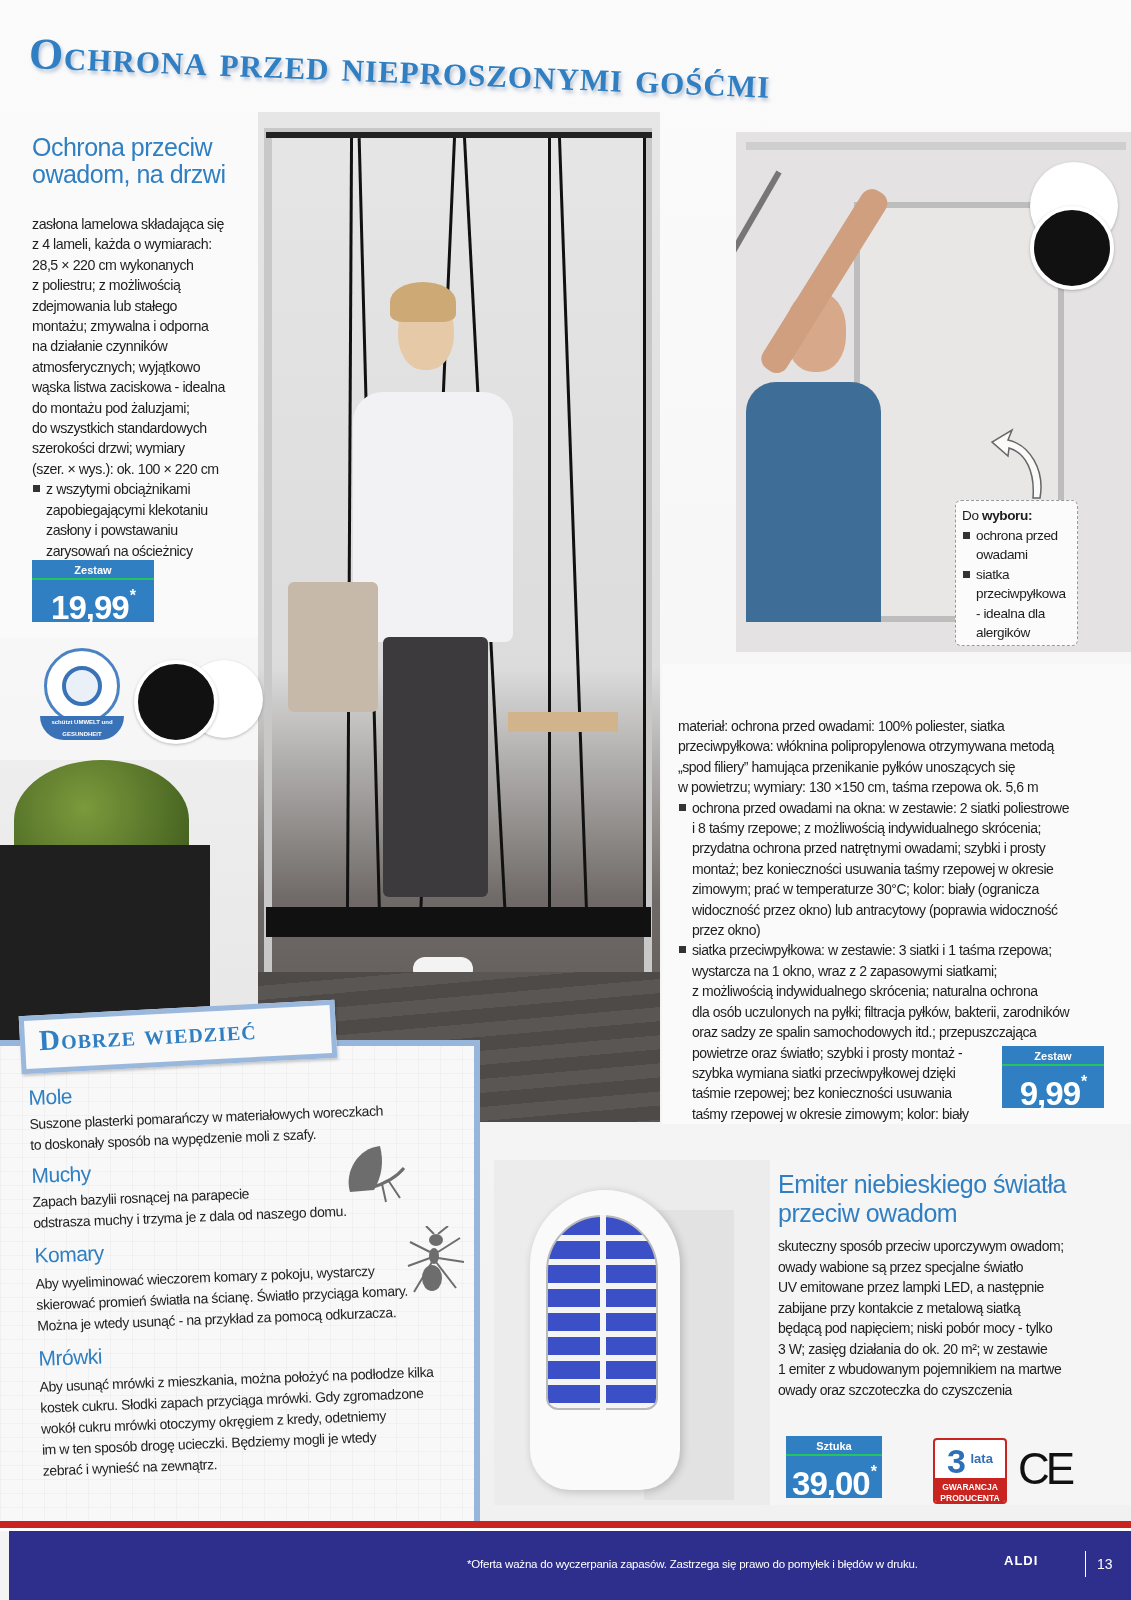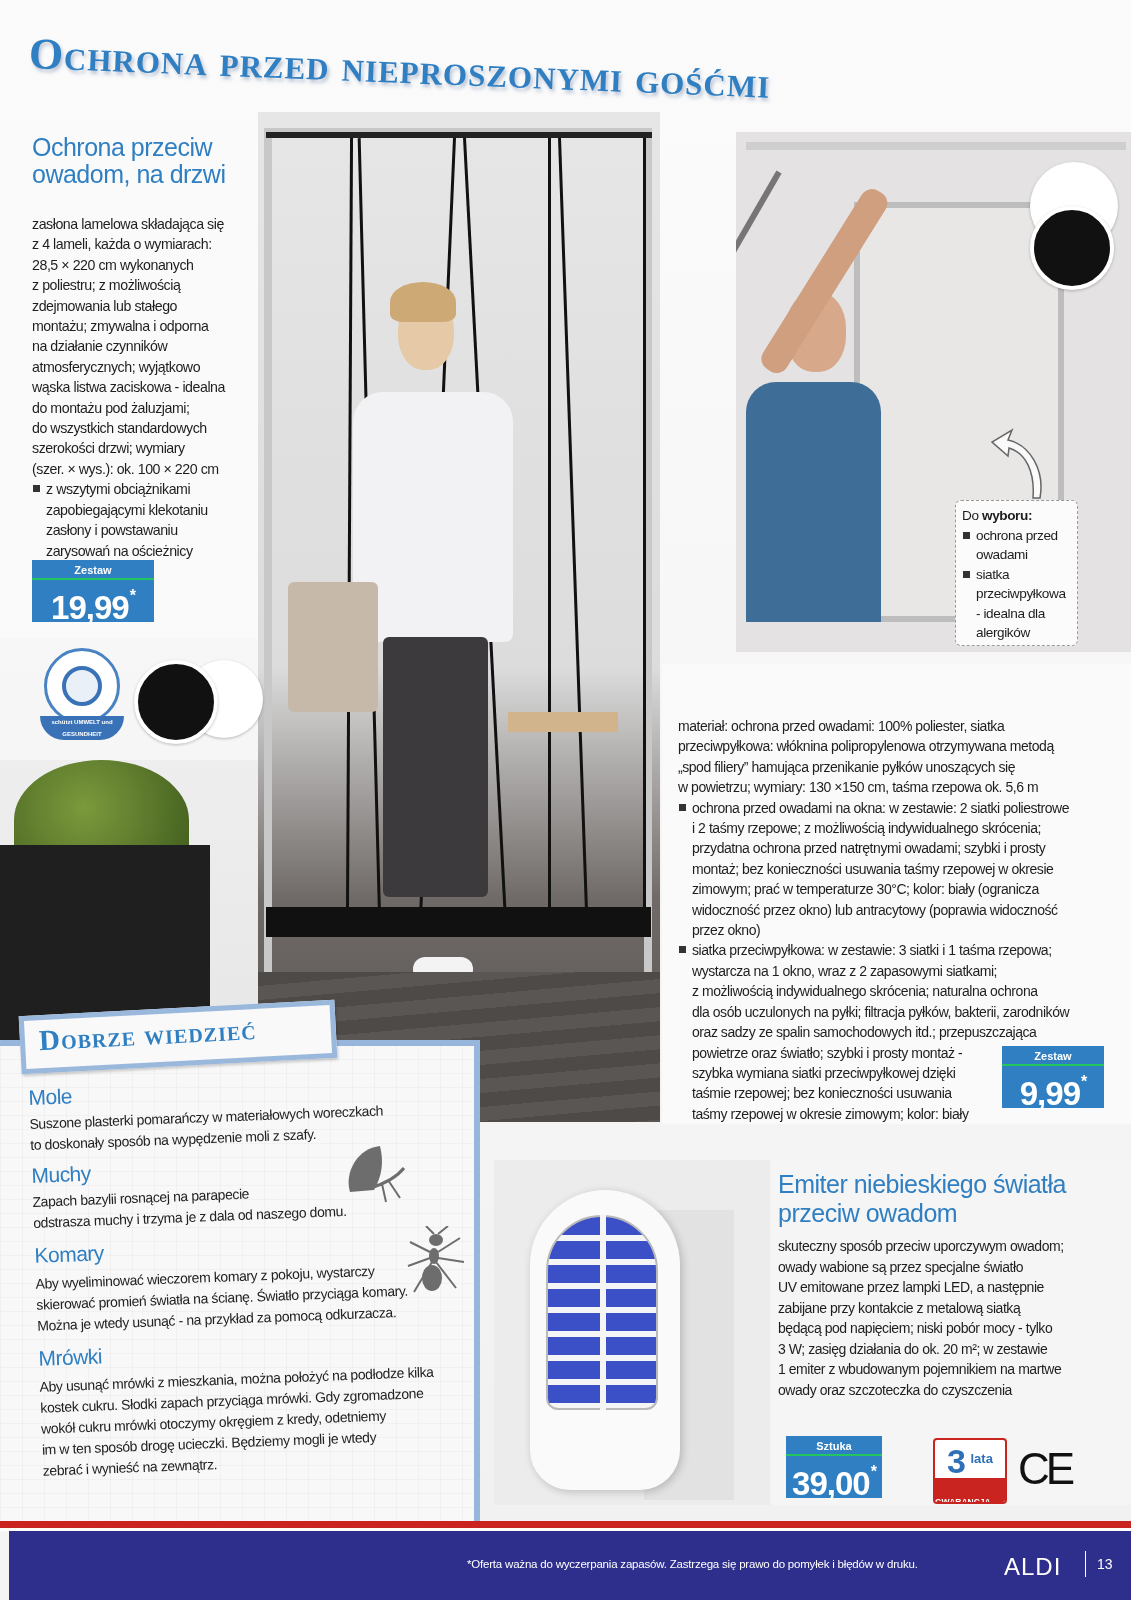--- a/index.html
+++ b/index.html
@@ -188,21 +188,21 @@
 </div>
 
 <div class="abs window-panel">
   <div class="abs prod-text" style="left:16px;top:52px;width:450px;font-size:14px;line-height:20.4px;">
     <div>materiał: ochrona przed owadami: 100% poliester, siatka</div>
     <div>przeciwpyłkowa: włóknina polipropylenowa otrzymywana metodą</div>
     <div>„spod filiery” hamująca przenikanie pyłków unoszących się</div>
     <div>w powietrzu; wymiary: 130 ×150 cm, taśma rzepowa ok. 5,6 m</div>
     <div class="bullet">
       <div>ochrona przed owadami na okna: w zestawie: 2 siatki poliestrowe</div>
-      <div>i 2 taśmy rzepowe; z możliwością indywidualnego skrócenia;</div>
+      <div>i 8 taśmy rzepowe; z możliwością indywidualnego skrócenia;</div>
       <div>przydatna ochrona przed natrętnymi owadami; szybki i prosty</div>
       <div>montaż; bez konieczności usuwania taśmy rzepowej w okresie</div>
       <div>zimowym; prać w temperaturze 30°C; kolor: biały (ogranicza</div>
       <div>widoczność przez okno) lub antracytowy (poprawia widoczność</div>
       <div>przez okno)</div>
     </div>
     <div class="bullet">
       <div>siatka przeciwpyłkowa: w zestawie: 3 siatki i 1 taśma rzepowa;</div>
       <div>wystarcza na 1 okno, wraz z 2 zapasowymi siatkami;</div>
       <div>z możliwością indywidualnego skrócenia; naturalna ochrona</div>
@@ -289,30 +289,30 @@
   </div>
   <div class="abs price-tag" style="left:16px;top:276px;width:96px;">
     <div class="ptop">Sztuka</div>
     <div class="pval"><span>39,00</span><sup>*</sup></div>
   </div>
   <div class="abs" style="left:163px;top:278px;width:74px;height:66px;border:2px solid #c9241f;border-radius:4px;background:#fff;overflow:hidden;">
     <div style="height:38px;text-align:center;line-height:38px;">
       <span style="font-size:34px;font-weight:bold;color:#2f6fb7;">3</span>
       <span style="font-size:13px;font-weight:bold;color:#2f6fb7;vertical-align:10px;">lata</span>
     </div>
-    <div style="background:#c9241f;color:#fff;font-size:8.5px;font-weight:bold;line-height:11px;height:26px;padding-top:19px;">
+    <div style="background:#c9241f;color:#fff;font-size:8.5px;font-weight:bold;text-align:center;line-height:11px;height:26px;padding-top:4px;">
       <div>GWARANCJA</div>
       <div>PRODUCENTA</div>
     </div>
   </div>
   <div class="abs" style="left:248px;top:284px;font-size:44px;font-family:'Liberation Sans',sans-serif;letter-spacing:-4px;color:#111;">CE</div>
 </div>
 
 <div class="abs main-title">Ochrona przed nieproszonymi gośćmi</div>
 
 <div class="abs red-line"></div>
 <div class="abs white-line"></div>
 <div class="abs footer">
   <div class="abs" style="left:458px;top:27px;font-size:11.5px;letter-spacing:-0.2px;">*Oferta ważna do wyczerpania zapasów. Zastrzega się prawo do pomyłek i błędów w druku.</div>
-  <div class="abs" style="left:995px;top:22px;font-size:24px;font-weight:normal;font-family:'Liberation Sans',sans-serif;letter-spacing:1px;">ALDI</div>
+  <div class="abs" style="left:995px;top:22px;font-size:13px;font-weight:bold;font-family:'Liberation Sans',sans-serif;letter-spacing:1px;">ALDI</div>
   <div class="abs" style="left:1076px;top:20px;width:1px;height:26px;background:#fff;"></div>
   <div class="abs" style="left:1088px;top:25px;font-size:14px;">13</div>
 </div>
 
 </body></html>

